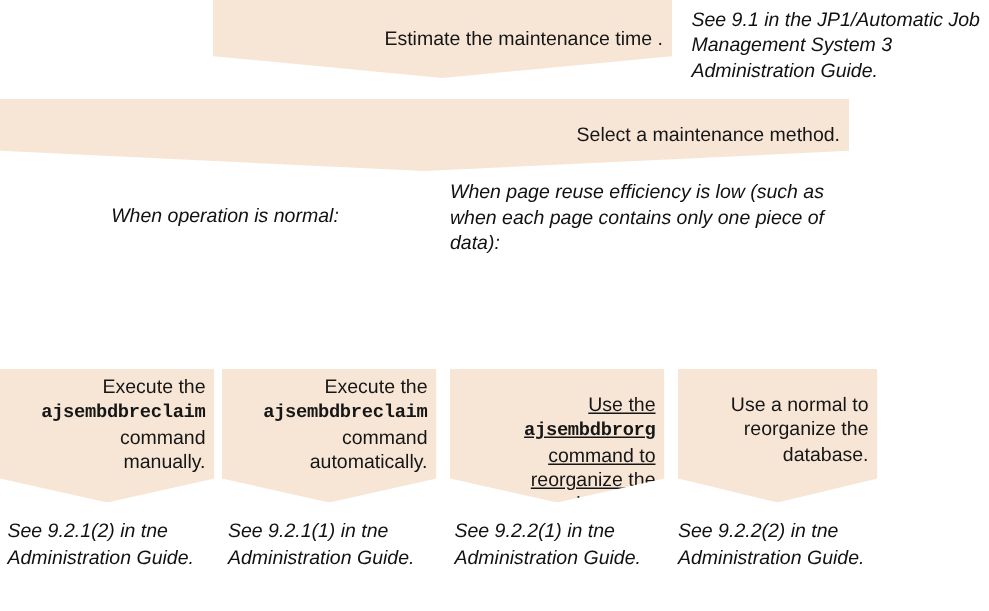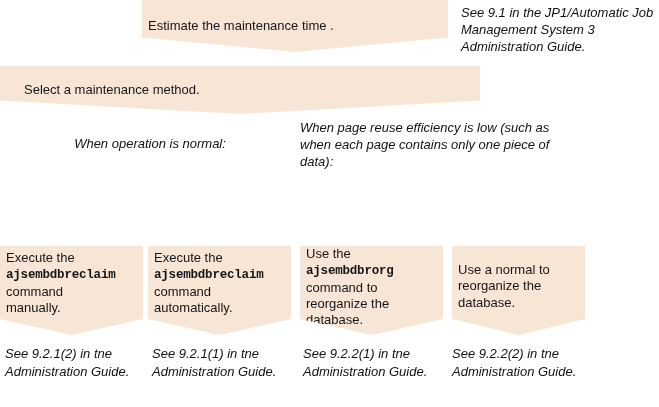--- a/index.html
+++ b/index.html
@@ -20,21 +20,21 @@
   }
 
   
   .chev {
     position: absolute;
     background: #f7e6d6;
     box-sizing: border-box;
     display: flex;
     align-items: center;
     justify-content: center;
-    text-align: left;
+    text-align: right;
     line-height: 1.25;
     font-size: 13px;
     color: #161616;
     padding: 0 6px;
   }
 
   
   .chev-14 { clip-path: polygon(0 0, 100% 0, 100% 72%, 50% 100%, 0 72%); }
   .chev-18 { clip-path: polygon(0 0, 100% 0, 100% 76%, 50% 100%, 0 76%); }
   .chev-box { clip-path: polygon(0 0, 100% 0, 100% 82%, 50% 100%, 0 82%); }
@@ -73,21 +73,21 @@
 <body>
 
 <div id="canvas">
 
   <div class="chev chev-14" style="left:142px; top:0px; width:306px; height:52px;">
     <span class="inner">Estimate the maintenance time .</span>
   </div>
 
   <div class="note" style="left:461px; top:5px; width:196px;">See 9.1 in the JP1/Automatic Job Management System 3 Administration Guide.</div>
 
-  <div class="chev chev-14" style="left:0px; top:66px; width:480px; height:48px;padding-left:24px;">
+  <div class="chev chev-14" style="left:0px; top:66px; width:566px; height:48px;padding-left:24px;">
     <span class="inner">Select a maintenance method.</span>
   </div>
 
   <div class="note center" style="left:40px; top:136px; width:220px;">When operation is normal:</div>
 
   <div class="note" style="left:300px; top:120px; width:282px;">When page reuse efficiency is low (such as when each page contains only one piece of data):</div>
 
 
 
   <div class="chev chev-box" style="left:0px; top:246px; width:143px; height:89px; align-items:flex-start;">
@@ -102,21 +102,21 @@
   <div class="chev chev-box" style="left:148px; top:246px; width:143px; height:89px; align-items:flex-start;">
     <span class="inner" style="padding-top:4px;">
       <span>Execute the</span><br>
       <code class="mono">ajsembdbreclaim</code><br>
       <span>command</span><br>
       <span>automatically.</span>
     </span>
   </div>
 
   <div class="chev chev-box" style="left:300px; top:246px; width:143px; height:89px; align-items:flex-start;">
-    <span class="inner" style="padding-top:0;">
+    <span class="inner" style="padding-top:16px;text-decoration:underline;">
       <span>Use the</span><br>
       <code class="mono">ajsembdbrorg</code><br>
       <span>command to</span><br>
       <span>reorganize the</span><br>
       <span>database.</span>
     </span>
   </div>
 
   <div class="chev chev-box" style="left:452px; top:246px; width:133px; height:89px; align-items:flex-start;">
     <span class="inner" style="padding-top:16px;">

